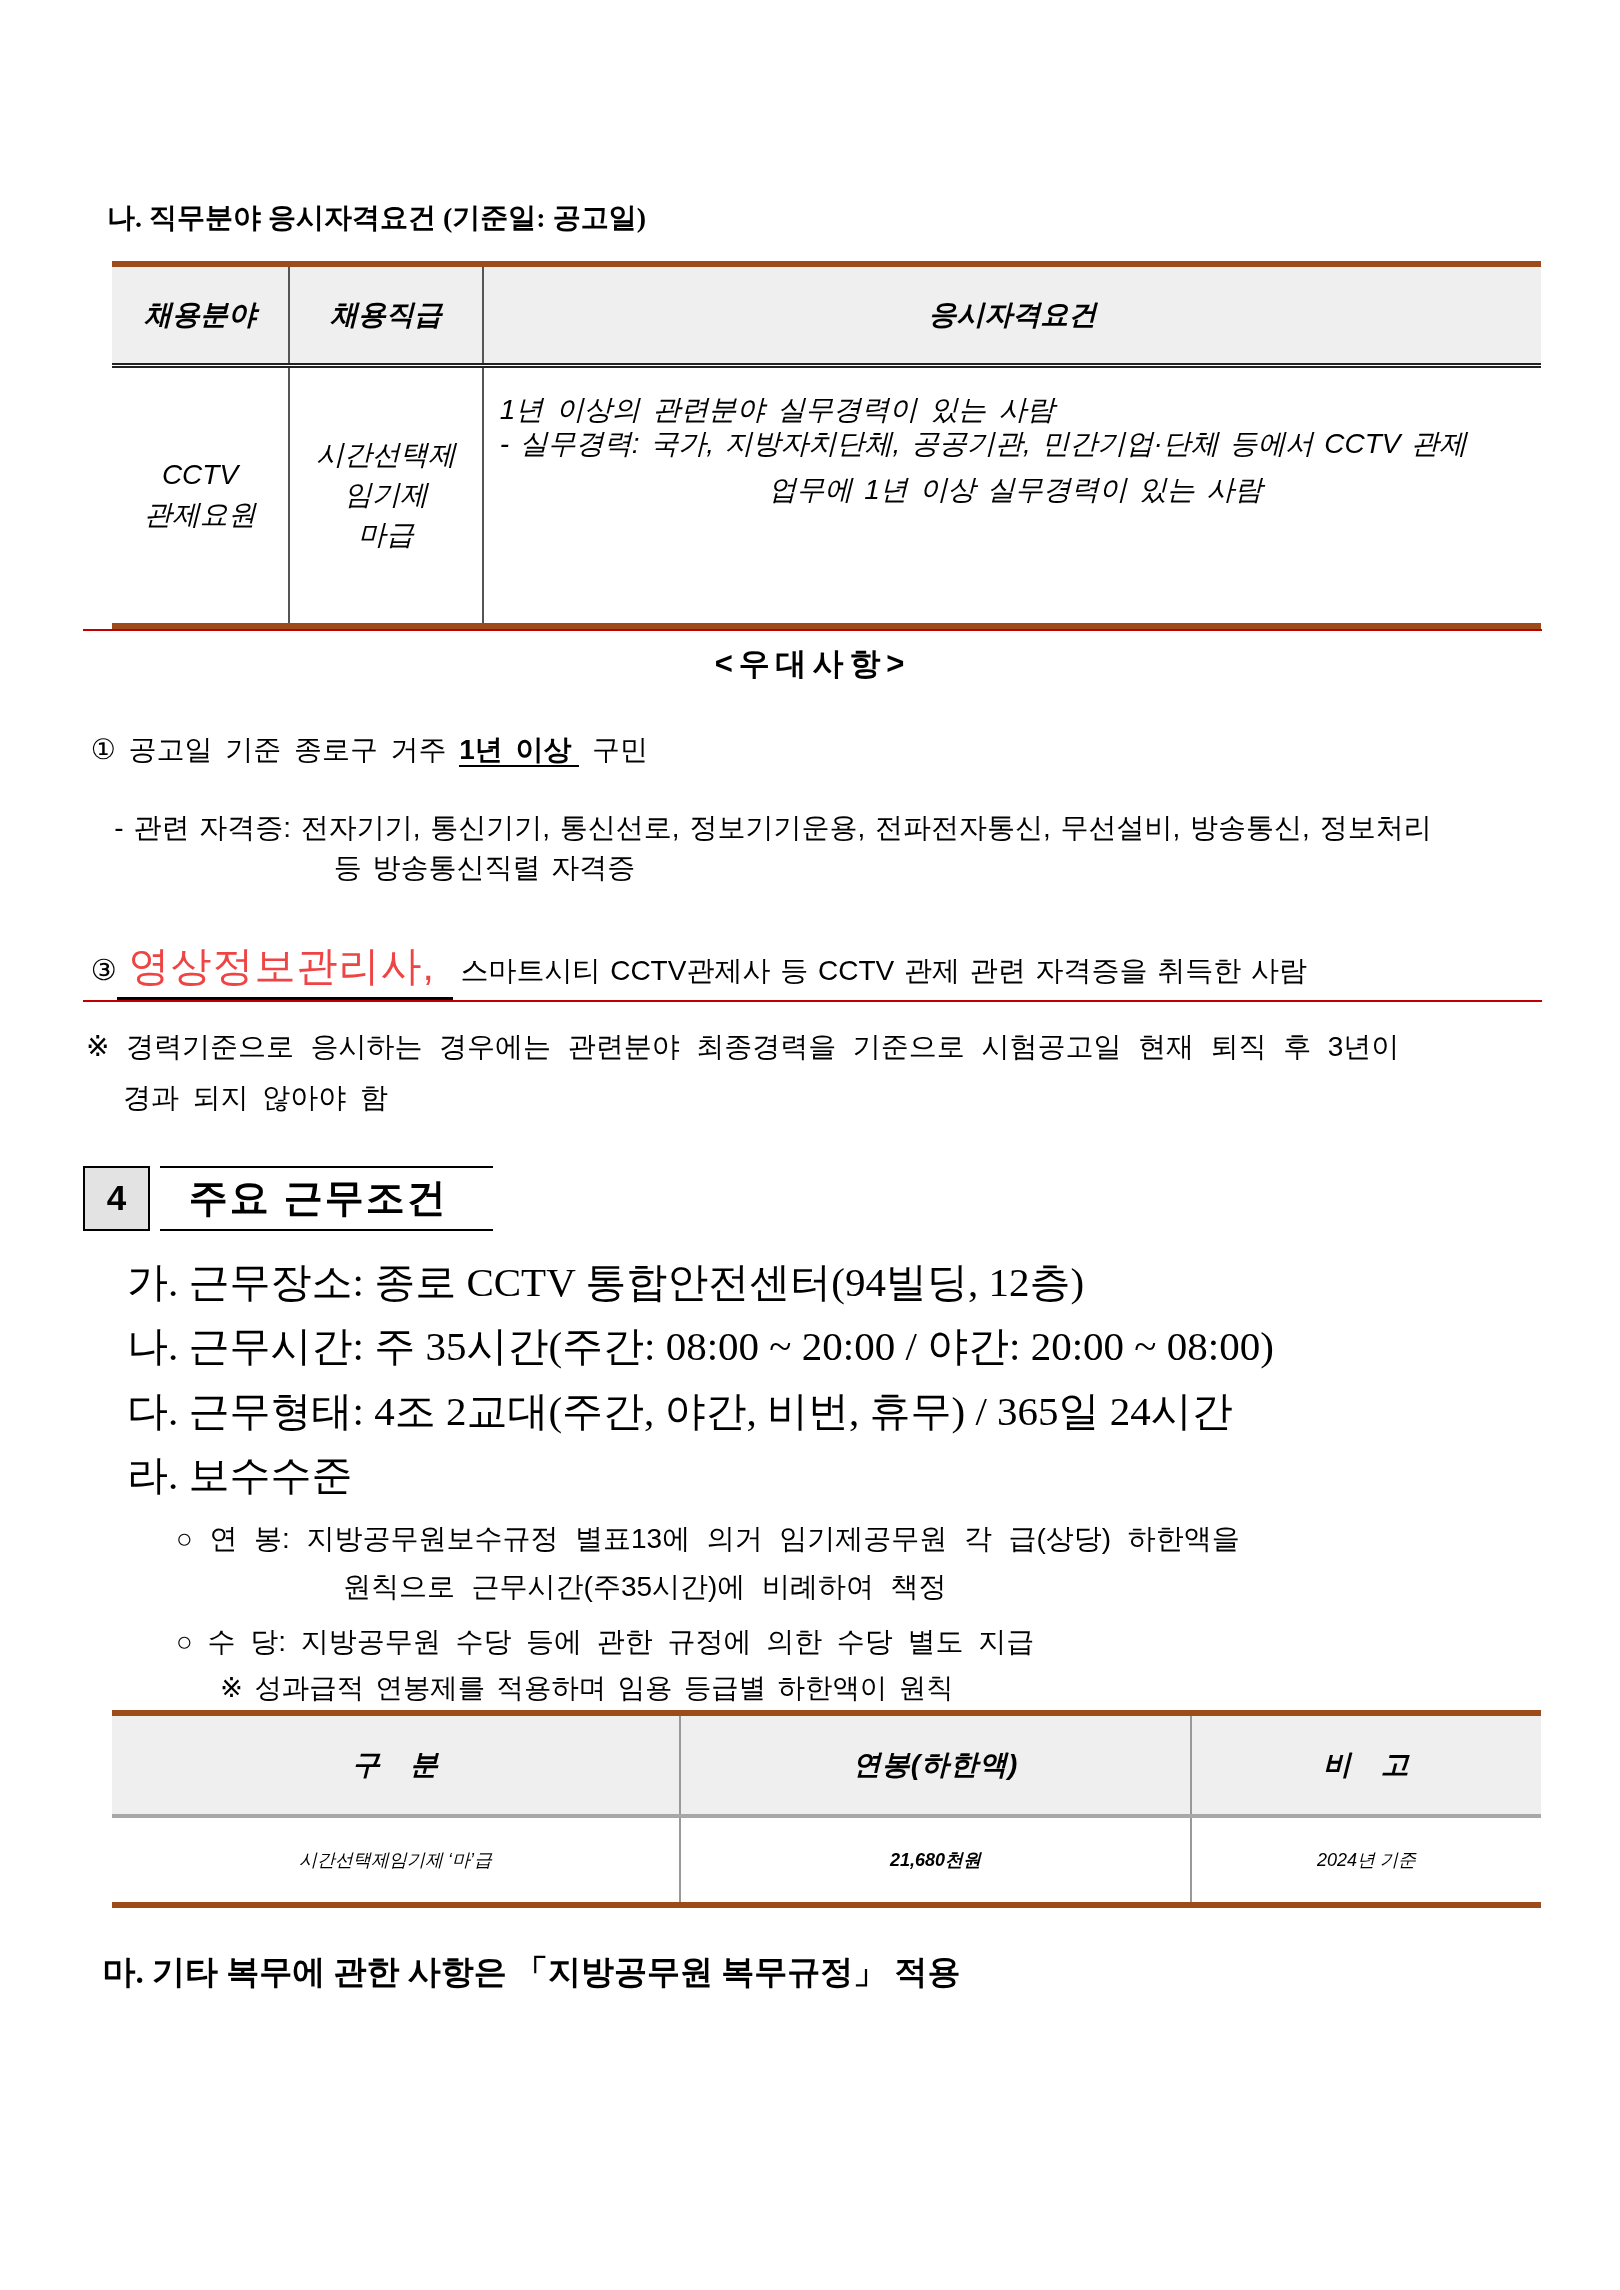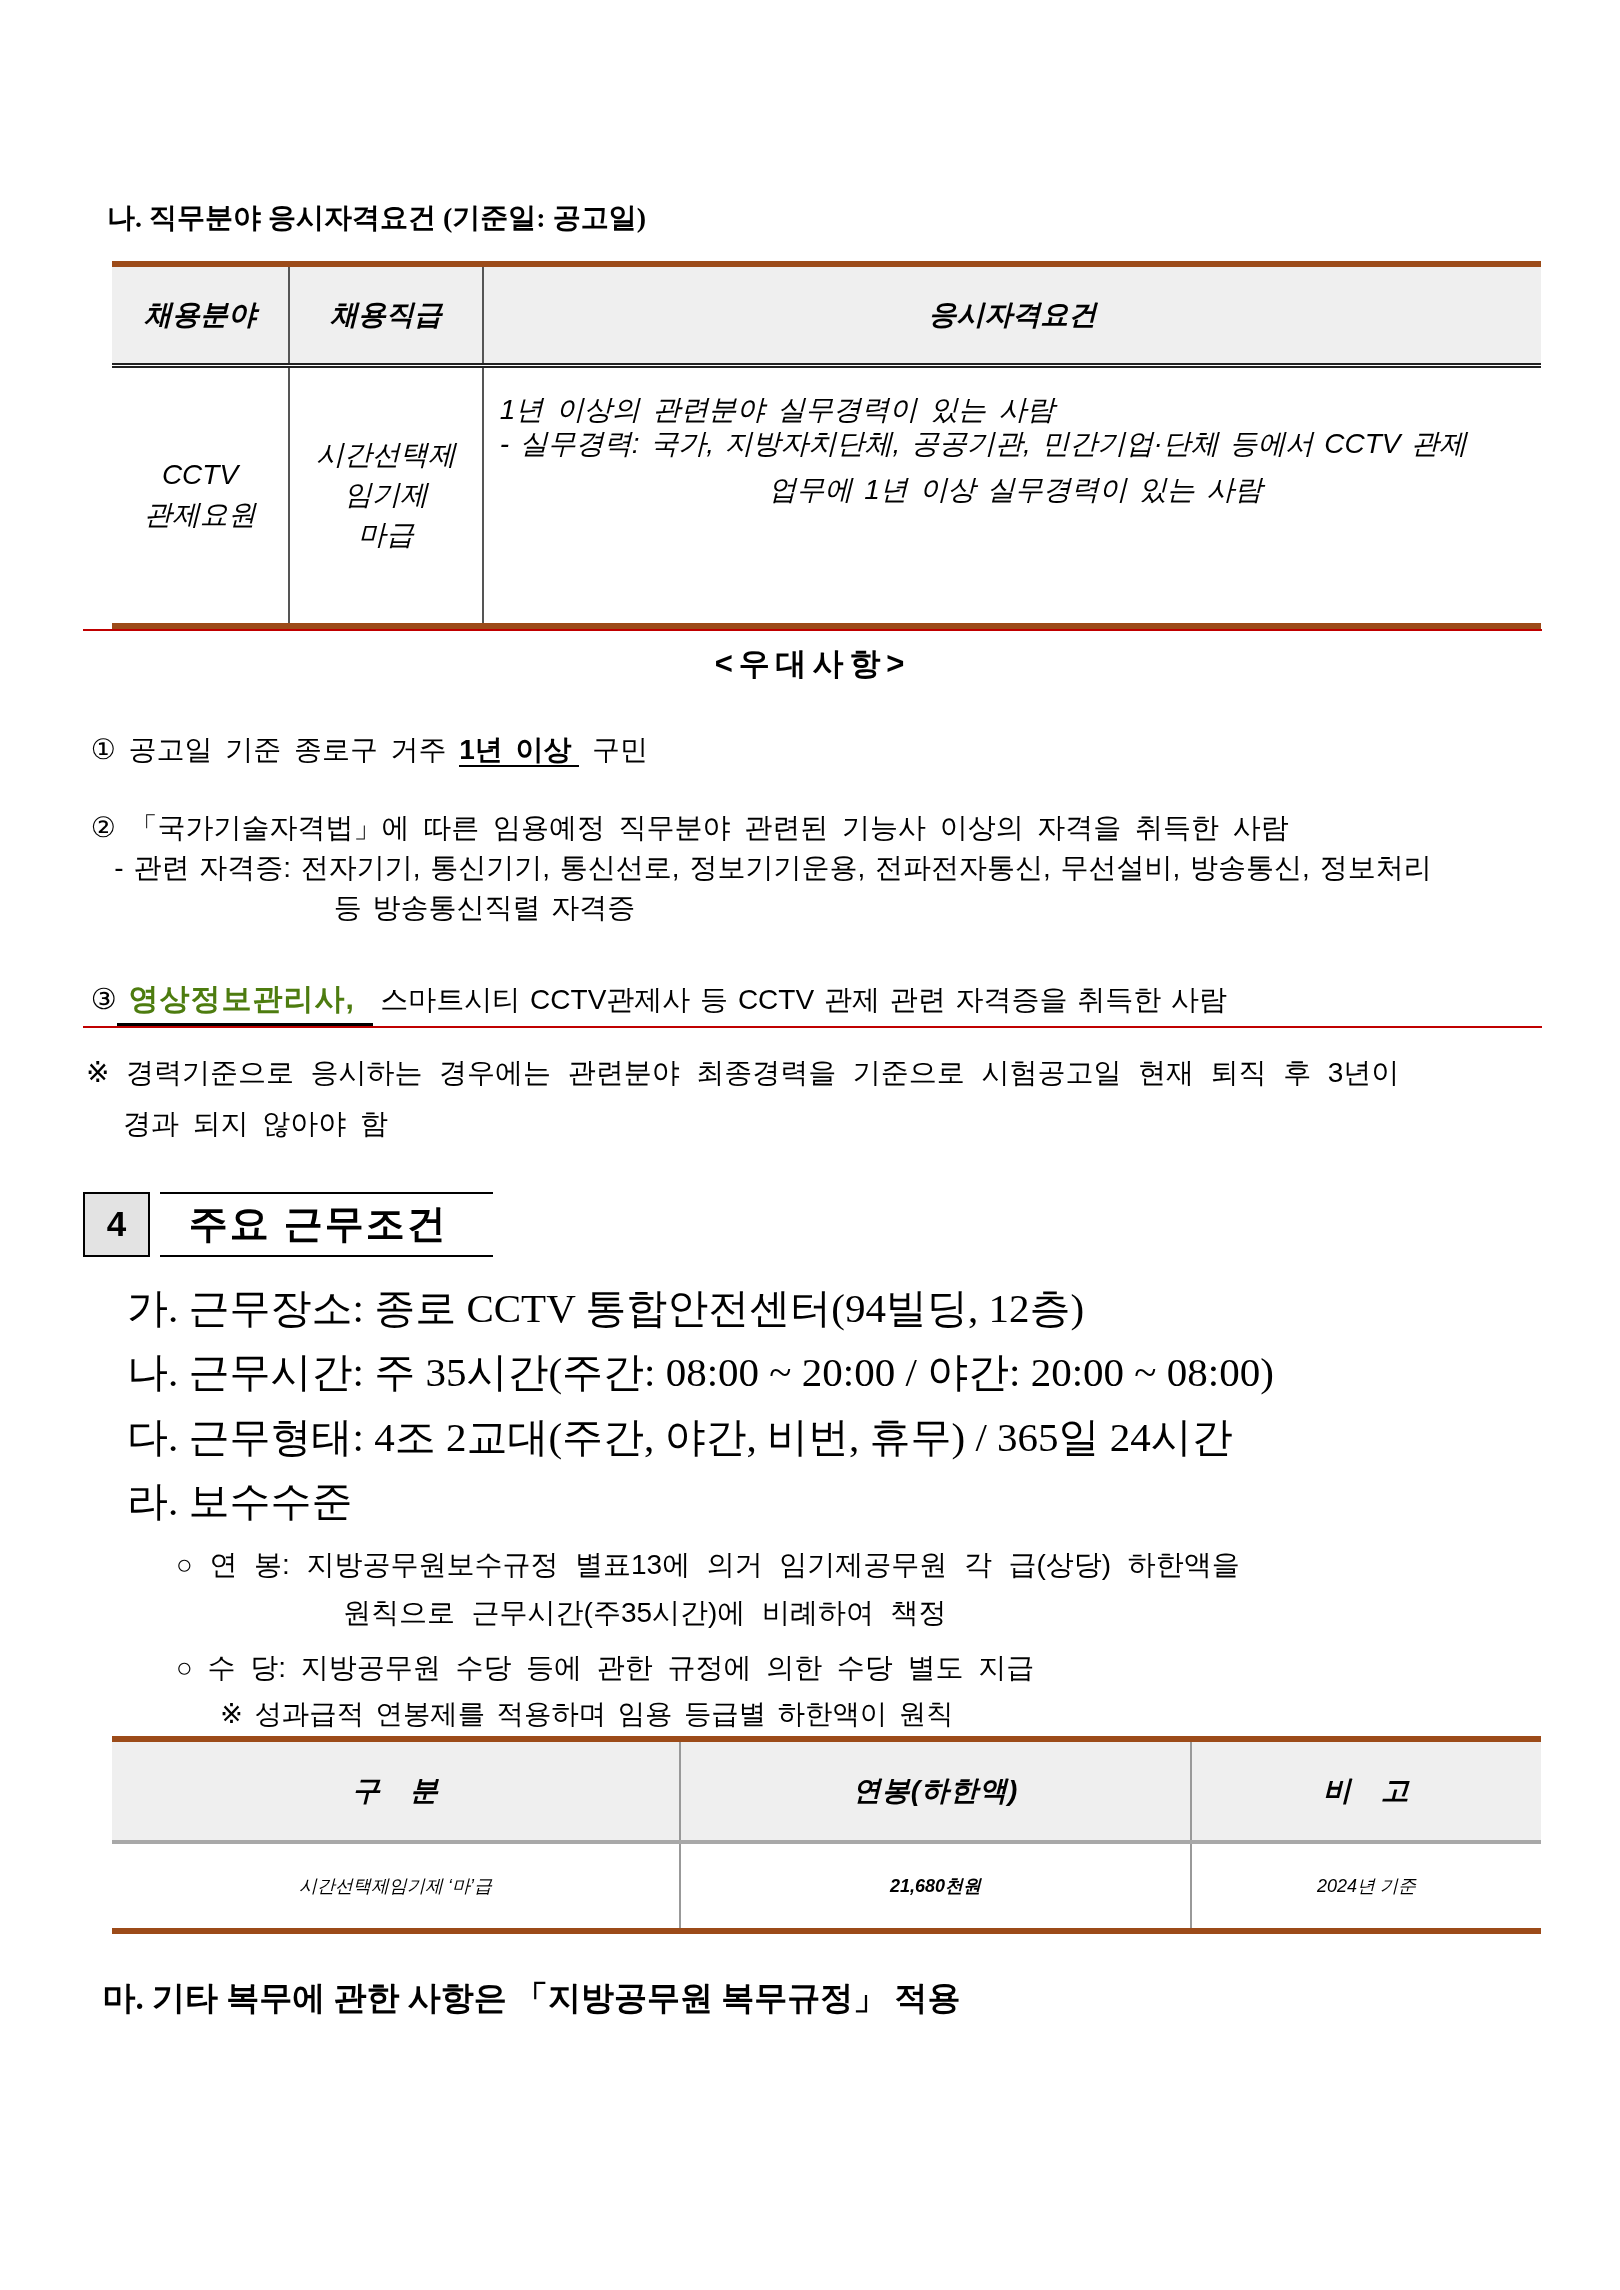--- a/index.html
+++ b/index.html
@@ -31,21 +31,21 @@
   .pref-title { text-align:center; font-weight:700; font-size:31px; line-height:37px; letter-spacing:5.9px; margin-top:13.7px; }
   .pref-item { font-size:28px; margin-left:7.8px; }
   .pref-item1 { margin-top:49px; word-spacing:4.9px; }
   .emph-underline { font-weight:800; border-bottom:2.9px solid #000; padding-right:7.8px; }
   .pref-item2 { margin-top:39px; line-height:40px; word-spacing:5.9px; }
   .pref-item2 .l2 { margin-left:23.5px; word-spacing:2px; }
   .pref-item2 .l3 { margin-left:243px; word-spacing:2.9px; }
   .pref-item3 { margin-top:51px; display:flex; align-items:baseline; }
   .pref-item3 .num { font-size:29px; }
   .red-wrap { border-bottom:3.9px solid #000; padding:0 17.6px 2.9px 11.8px; }
-  .red-text { color:#4d7c0f; font-weight:700; font-size:30px; letter-spacing:1px; }
+  .red-text { color:#ef4444; font-weight:400; font-size:41px; letter-spacing:1px; }
   .pref-item3 .rest { font-size:28px; margin-left:7.8px; word-spacing:2px; }
 
   .note { margin-top:25.5px; font-size:28px; line-height:39px; margin-left:2.9px; }
   .note .l1 { word-spacing:8.8px; }
   .note .l2 { margin-left:37px; margin-top:11.8px; word-spacing:5.9px; }
 
   .sec4-header { margin-top:49px; display:flex; align-items:stretch; }
   .sec4-num { width:63px; height:61px; background:#e3e3e3; border:2px solid #000; display:flex; align-items:center; justify-content:center; font-size:35px; font-weight:800; }
   .sec4-title { margin-left:9.8px; border-top:2px solid #000; border-bottom:2px solid #000; display:flex; align-items:center; padding:0 45px 0 29px; font-size:39px; font-weight:800; letter-spacing:2px; }
 
@@ -108,21 +108,20 @@
 
   <hr class="redline redline1">
 
   <div class="pref-title">&lt;우대사항&gt;</div>
 
   <div class="pref-item pref-item1">
     <span>① 공고일 기준 종로구 거주 </span><span class="emph-underline">1년 이상</span><span> 구민</span>
   </div>
 
   <div class="pref-item pref-item2">
-    <div class="l1">② 「국가기술자격법」에 따른 임용예정 직무분야 관련된 기능사 이상의 자격을 취득한 사람</div>
     <div class="l2">- 관련 자격증: 전자기기, 통신기기, 통신선로, 정보기기운용, 전파전자통신, 무선설비, 방송통신, 정보처리</div>
     <div class="l3">등 방송통신직렬 자격증</div>
   </div>
 
   <div class="pref-item pref-item3">
     <span class="num">③</span>
     <span class="red-wrap"><span class="red-text">영상정보관리사,</span></span>
     <span class="rest">스마트시티 CCTV관제사 등 CCTV 관제 관련 자격증을 취득한 사람</span>
   </div>
 

